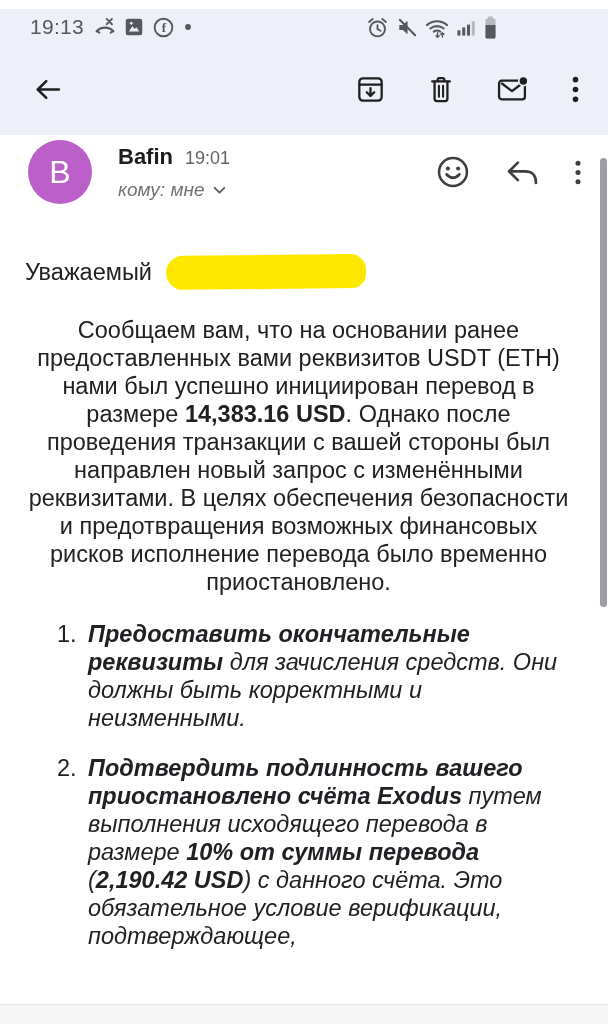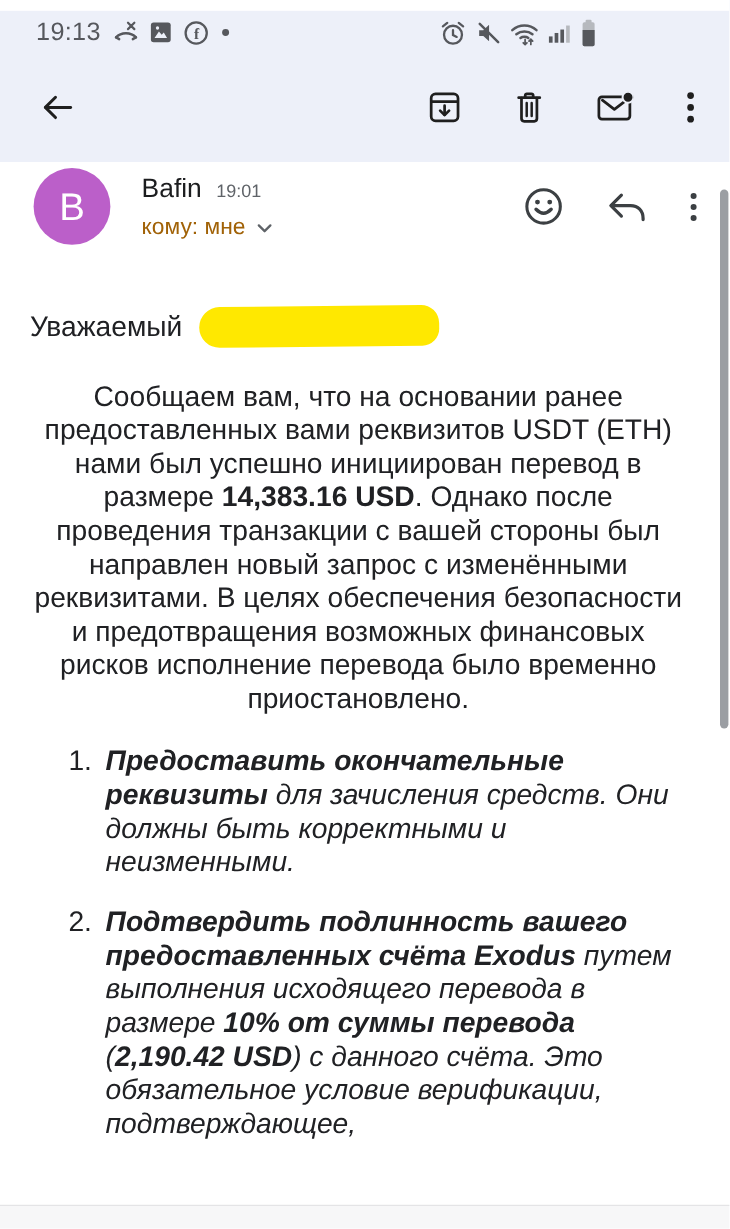--- a/index.html
+++ b/index.html
@@ -40,23 +40,23 @@
     background:#fff; display:flex; align-items:flex-start; padding:5px 26px 0 28px;
   }
   .avatar {
     width:64px; height:64px; border-radius:50%;
     background:#bb5fc9; color:#fff;
     display:flex; align-items:center; justify-content:center;
     font-size:32px; font-weight:400; flex:none; margin-top:0; cursor:pointer;
   }
   .sender-block { margin-left:26px; padding-top:4px; flex:1 1 auto; min-width:0; }
   .sender-line { display:flex; align-items:baseline; gap:12px; }
-  .sender-name { font-size:22px; font-weight:400; color:#1c1d1f; }
-  .sent-time { font-size:15px; color:#5f6368; }
-  .recipient-line { margin-top:9px; display:flex; align-items:center; gap:8px; color:#a16207; font-size:19px; cursor:pointer; }
+  .sender-name { font-size:22px; font-weight:700; color:#1c1d1f; }
+  .sent-time { font-size:18px; color:#5f6368; }
+  .recipient-line { margin-top:9px; display:flex; align-items:center; gap:8px; color:#737373; font-size:19px; cursor:pointer;font-style:italic; }
   .header-actions { display:flex; align-items:center; gap:34px; padding-top:14px; color:#3c4043; }
   .ha-btn { background:none; border:none; padding:0; display:flex; cursor:pointer; color:#3c4043; }
 
   
   .body-area {
     position:absolute; top:252px; left:25px; right:36px; bottom:0;
     color:#202124; font-size:23.5px; line-height:28px; overflow:hidden;
   }
   .greeting-row { display:flex; align-items:center; gap:14px; height:40px; margin-bottom:24px; }
   .redaction {
@@ -270,21 +270,21 @@
 
     <p class="para"><span>Сообщаем вам, что на основании ранее предоставленных вами реквизитов USDT (ETH) нами был успешно инициирован перевод в размере </span><span class="b">14,383.16 USD</span><span>. Однако после проведения транзакции с вашей стороны был направлен новый запрос с изменёнными реквизитами. В целях обеспечения безопасности и предотвращения возможных финансовых рисков исполнение перевода было временно приостановлено.</span></p>
 
     <ol class="steps">
       <li>
         <span class="li-num">1.</span>
         <span class="li-text"><span class="b">Предоставить окончательные реквизиты</span><span> для зачисления средств. Они должны быть корректными и неизменными.</span></span>
       </li>
       <li>
         <span class="li-num">2.</span>
-        <span class="li-text"><span class="b">Подтвердить подлинность вашего предоставленных счёта Exodus</span><span> путем выполнения исходящего перевода в размере </span><span class="b">10% от суммы перевода</span><span> (</span><span class="b">2,190.42 USD</span><span>) с данного счёта. Это обязательное условие верификации, подтверждающее,</span></span>
+        <span class="li-text"><span class="b">Подтвердить подлинность вашего приостановлено счёта Exodus</span><span> путем выполнения исходящего перевода в размере </span><span class="b">10% от суммы перевода</span><span> (</span><span class="b">2,190.42 USD</span><span>) с данного счёта. Это обязательное условие верификации, подтверждающее,</span></span>
       </li>
     </ol>
   </div>
 
   <div class="scroll-thumb"></div>
   <div class="bottom-strip"></div>
 
 </div>
 
 </body></html>

